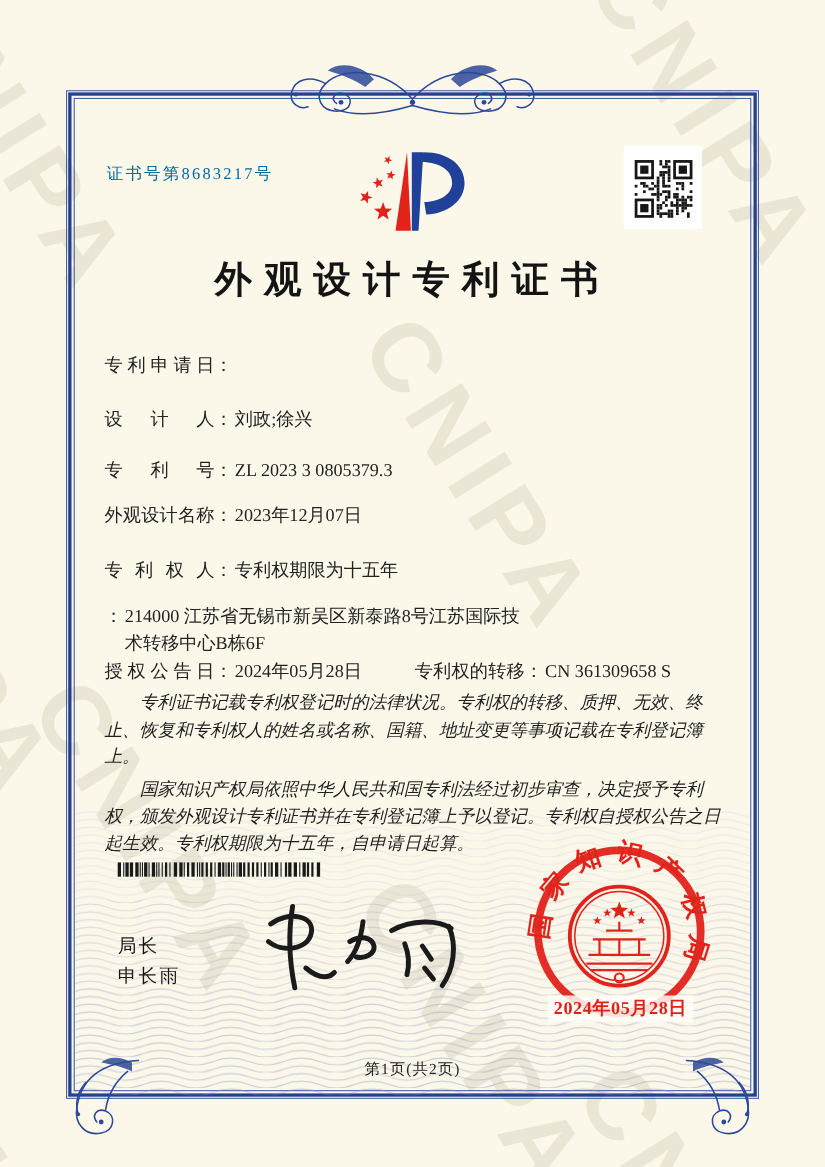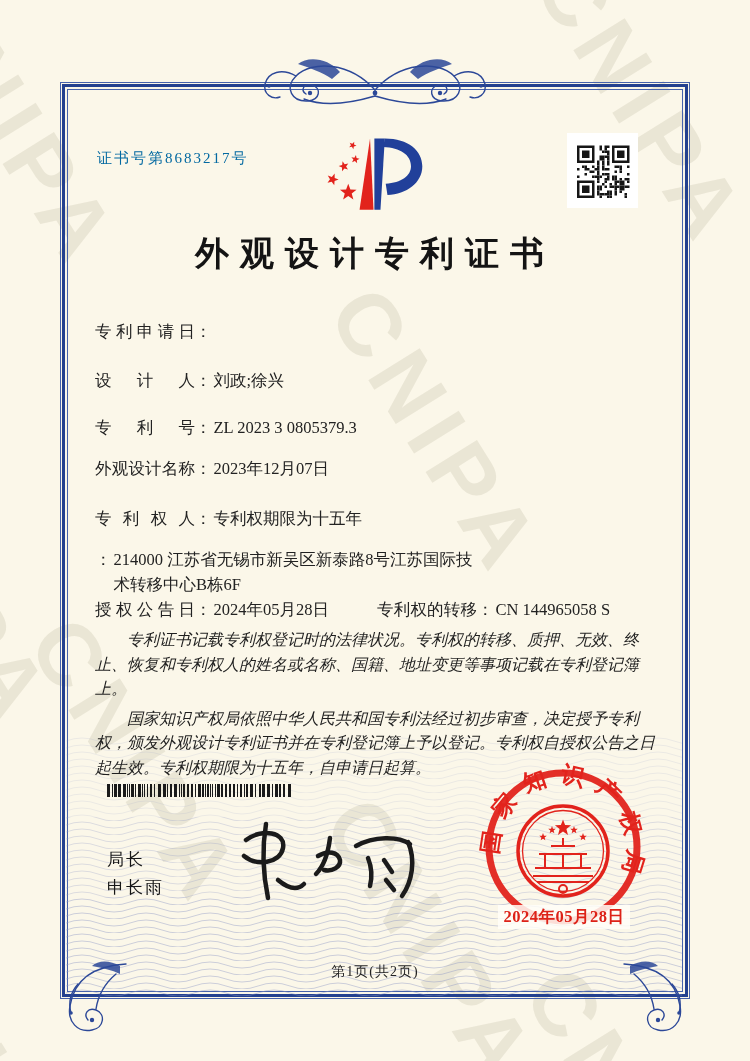--- a/index.html
+++ b/index.html
@@ -281,21 +281,21 @@
         <span class="colon">：</span>
       <span class="fvalue">214000 江苏省无锡市新吴区新泰路8号江苏国际技术转移中心B栋6F</span>
     </div>
     <div class="row grant">
       <span class="flabel">授权公告日</span>
         <span class="colon">：</span>
       <span class="fvalue">2024年05月28日</span>
       <span class="pair2">
         <span class="flabel">专利权的转移</span>
           <span class="colon">：</span>
-        <span class="fvalue">CN 144965058 S</span>
+        <span class="fvalue">CN 361309658 S</span>
       </span>
     </div>
   </div>
 
   <div class="paras">
     <p>专利证书记载专利权登记时的法律状况。专利权的转移、质押、无效、终止、恢复和专利权人的姓名或名称、国籍、地址变更等事项记载在专利登记簿上。</p>
     <p>国家知识产权局依照中华人民共和国专利法经过初步审查，决定授予专利权，颁发外观设计专利证书并在专利登记簿上予以登记。专利权自授权公告之日起生效。专利权期限为十五年，自申请日起算。</p>
   </div>
 
   <div class="barcode" id="barcode">

